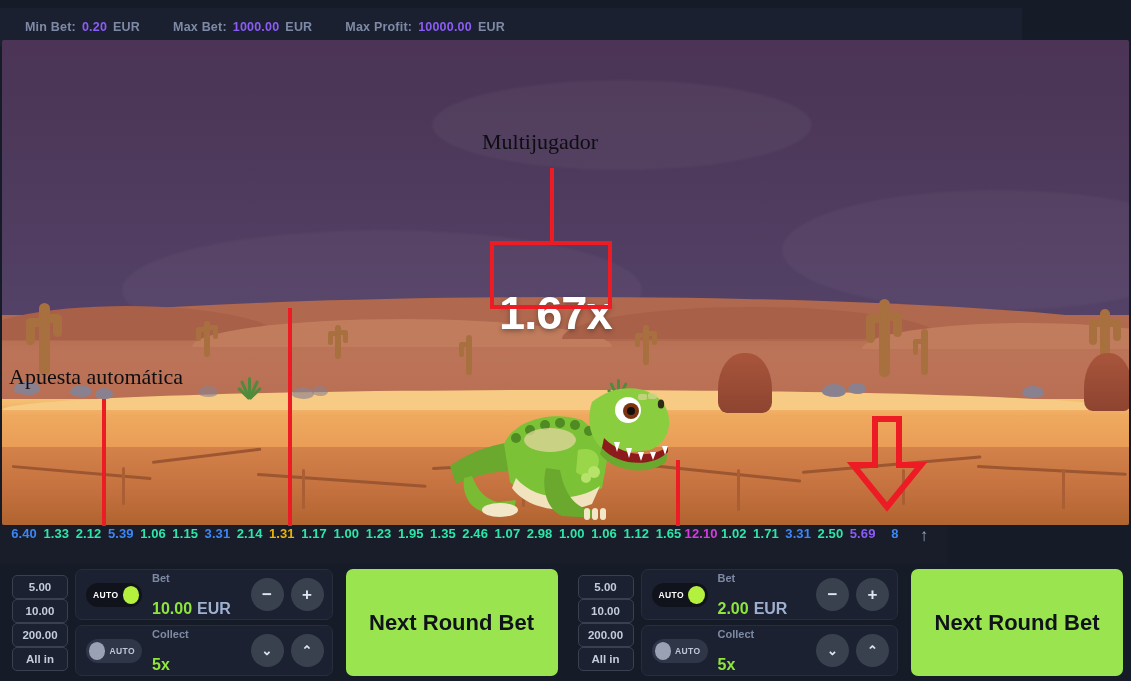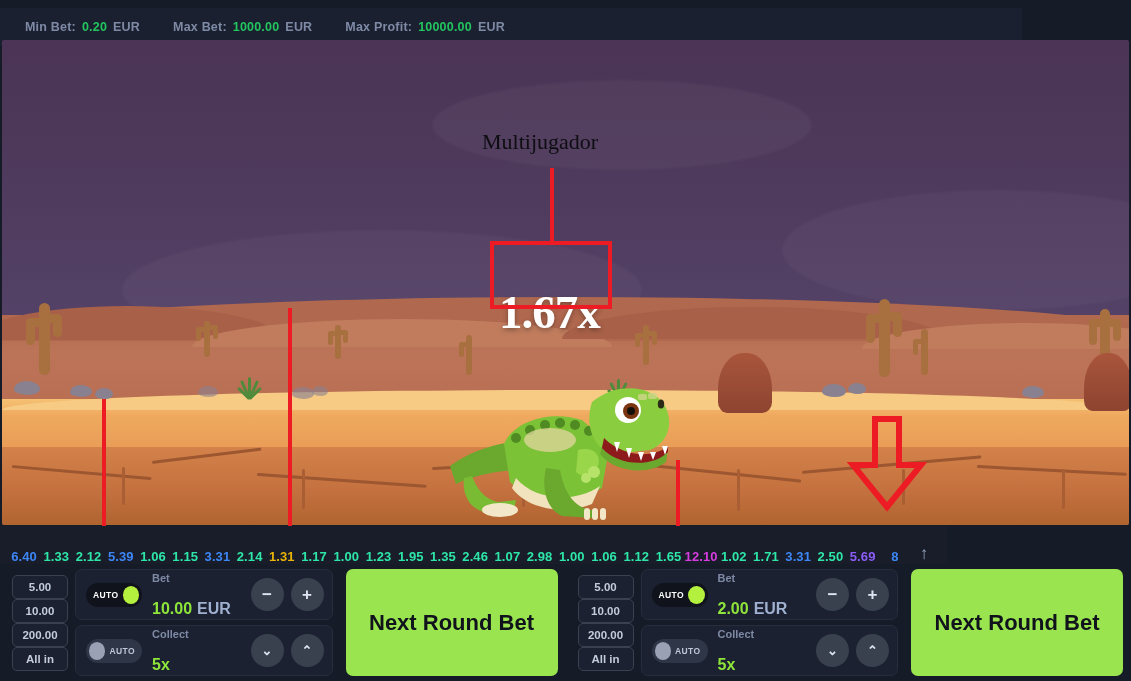--- a/index.html
+++ b/index.html
@@ -15,31 +15,30 @@
   .topbar {
     position: absolute; left: 0; top: 0; width: 1022px; height: 38px;
     background: #1b2030;
     display: flex; align-items: center; gap: 7px;
     padding-left: 25px;
     font-size: 12.5px; font-weight: bold;
     letter-spacing: 0.2px;
     margin-top: 8px;
   }
   .topbar .lbl { color: #7e8aa5; }
-  .topbar .val { color: #22c55e; }
+  .topbar .val { color: #8b5cf6; }
   .topbar .cur { color: #7e8aa5; font-weight: bold; }
   .topbar .grp { display: flex; align-items: center; gap: 6px; }
   .topbar .grp + .grp { margin-left: 26px; }
 
   
   .stage {
     position: absolute; left: 2px; top: 40px; width: 1127px; height: 485px;
     overflow: hidden; border-radius: 2px;
     background: linear-gradient(180deg, #4b3455 0%, #4e3a5c 28%, #544268 60%, #5b4a74 100%);
-    font-family: Liberation Serif, serif;
   }
   .sky-blob {
     position: absolute; border-radius: 50%;
     background: rgba(255,255,255,0.035);
     filter: blur(1px);
   }
   
   .mtn {
     position: absolute; bottom: 148px;
     background: #584566;
@@ -108,21 +107,21 @@
     font-family: "Liberation Serif", serif;
     font-size: 22px; white-space: nowrap;
   }
   .redline { position:absolute; background:#ed1c24; }
   .redbox  { position:absolute; border:4px solid #ed1c24; }
 
   
   .history {
     position:absolute; left:0; top:526px; width:947px; height:38px;
     background:#181d29;
-    display:flex; align-items:flex-end;
+    display:flex; align-items:flex-start;
     padding: 0 10px 0 8px;
     font-size:13px; font-weight:bold;
   }
   .history .h { flex: 1 1 0; text-align:center; letter-spacing:0.1px; }
   .history .arrow-up { width:26px; flex:0 0 26px; text-align:center; color:#9aa6bf; font-size:17px; }
 
   
   .panels { position:absolute; left:0; top:564px; width:1131px; height:117px; background:#161b28; display:flex; }
   .panel { width:565.5px; height:117px; display:flex; align-items:center; padding:5px 8px 5px 12px; gap:7px; }
 
@@ -385,20 +384,21 @@
     <div class="multiplier">1.67x</div>
   </div>
 
   <div class="ann" style="left:482px;top:129px;">Multijugador</div>
   <div class="redline" style="left:550px;top:168px;width:4px;height:75px;"></div>
   <div class="redbox" style="left:490px;top:241px;width:122px;height:68px;"></div>
 
   <div class="redline" style="left:288px;top:308px;width:4px;height:262px;"></div>
   <div class="redbox" style="left:243px;top:570px;width:87px;height:56px;"></div>
 
+  <div class="ann" style="left:9px;top:364px;">Apuesta automática</div>
   <div class="redline" style="left:102px;top:399px;width:4px;height:172px;"></div>
   <div class="redbox" style="left:78px;top:570px;width:54px;height:56px;"></div>
 
   <div class="redline" style="left:676px;top:460px;width:4px;height:165px;"></div>
   <div class="redbox" style="left:648px;top:622px;width:58px;height:56px;"></div>
 
   <svg style="position:absolute;left:843px;top:413px;" width="88" height="100" viewBox="0 0 88 100">
     <polygon points="32,6 56,6 56,52 78,52 44,94 10,52 32,52" fill="none" stroke="#ed1c24" stroke-width="6" stroke-linejoin="miter"></polygon>
   </svg>
 

